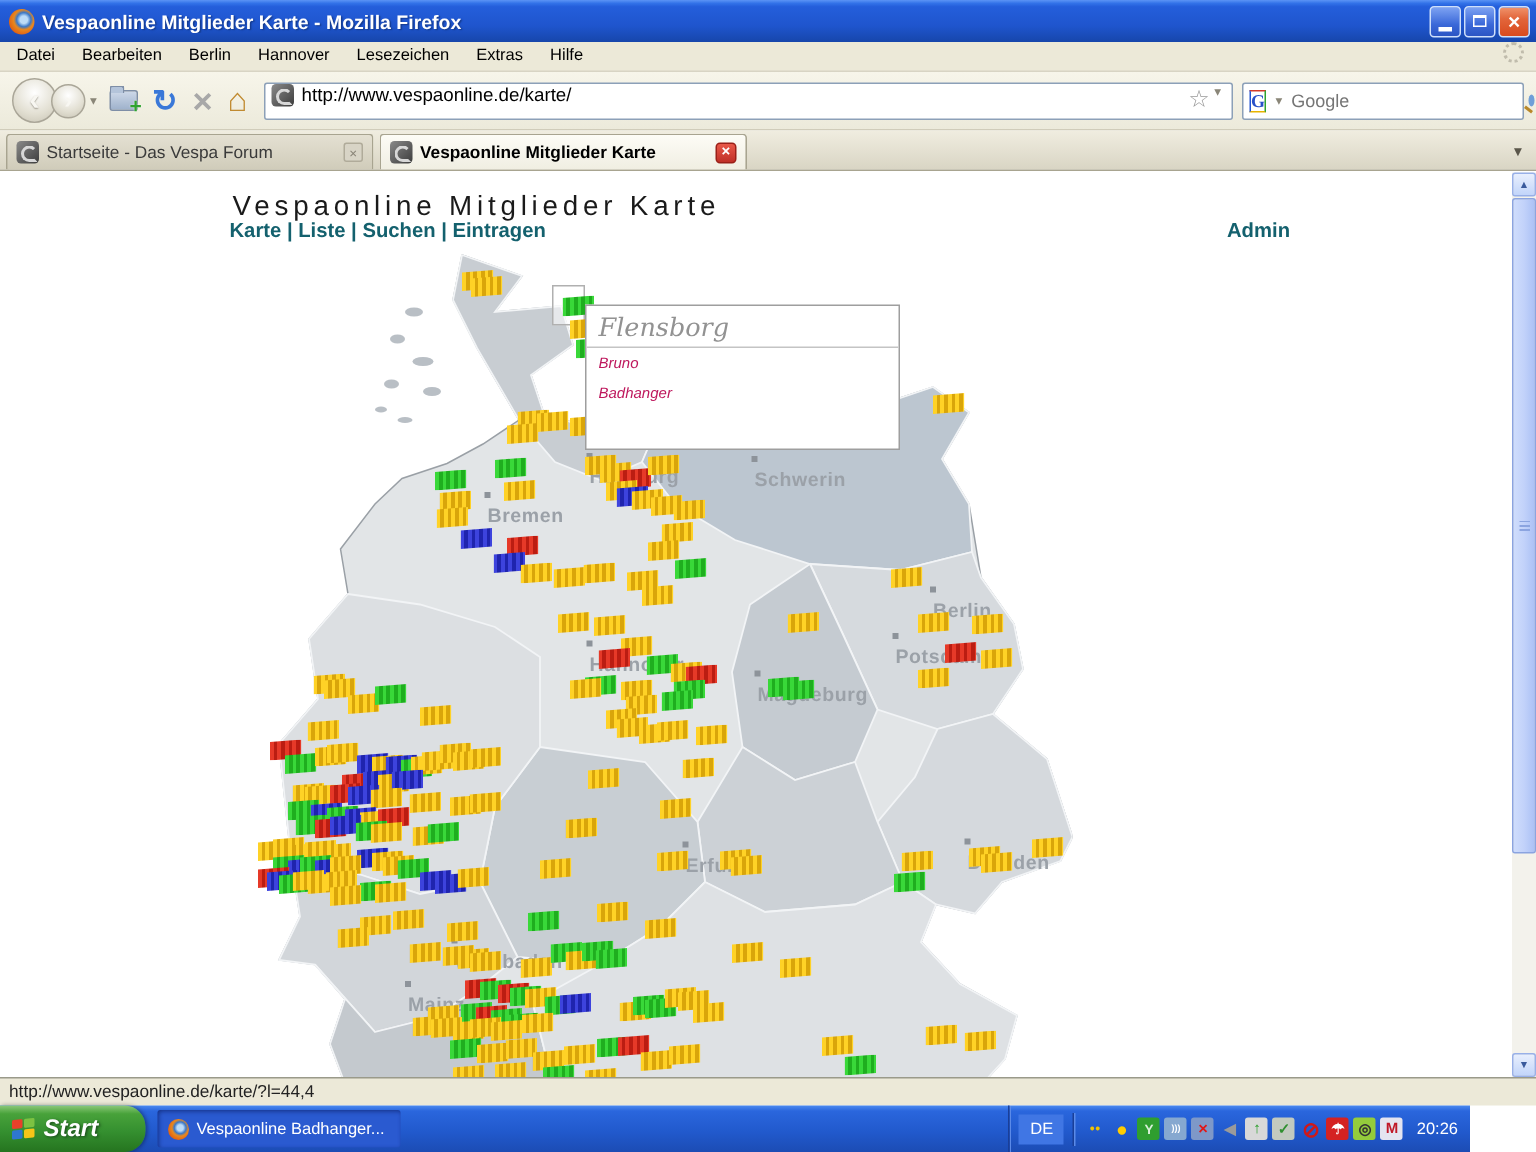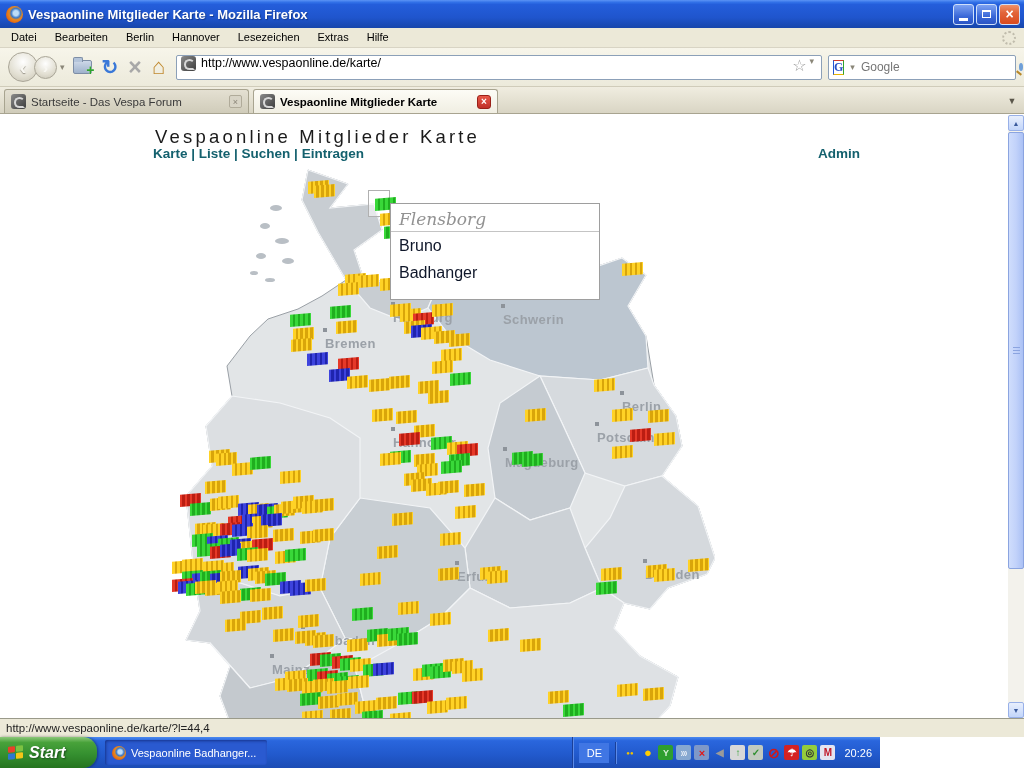--- a/index.html
+++ b/index.html
@@ -17,21 +17,21 @@
   .winbtns { display:flex; gap:2px; }
   .wb { width:21px; height:21px; border-radius:3px; border:1px solid #cfe0fb; display:flex; align-items:center;
     justify-content:center; color:#fff; font-weight:bold; }
   .wb.min,.wb.max { background:linear-gradient(180deg,#7da2f2,#3a68d8 60%,#2b55c4); }
   .wb.close { background:linear-gradient(180deg,#f0926a,#e2653a 40%,#d94a1e); font-size:14px; line-height:1; }
   .wb.min i { display:block; width:9px; height:3px; background:#fff; margin-top:10px; }
   .wb.max i { display:block; width:9px; height:8px; border:1px solid #fff; border-top:2px solid #fff; }
 
   
   #menubar { position:absolute; left:0; top:28px; width:1024px; height:20px; background:#ece9d8;
-    border-bottom:1px solid #d8d4c4; display:flex; align-items:center; padding:0 2px; }
+    border-bottom:1px solid #d8d4c4; display:flex; align-items:flex-start; padding:0 2px; }
   .menu-items { display:flex; flex:1; }
   .mi { font-size:11px; color:#000; padding:0 9px; line-height:19px; }
   .throbber { width:14px; height:14px; border:2px dotted #c0bcac; border-radius:50%; margin-right:6px; }
 
   
   #navbar { position:absolute; left:0; top:48px; width:1024px; height:39px;
     background:linear-gradient(180deg,#f7f5ea,#eceadb); border-bottom:1px solid #d0ccba;
     display:flex; align-items:center; padding:0 8px; }
   .kh { display:flex; align-items:center; }
   .kh-back { width:30px; height:30px; border-radius:50%; border:1px solid #aaa698;
@@ -103,39 +103,39 @@
   .flag { position:absolute; z-index:6; width:21px; height:14px;
     clip-path:polygon(0 12%, 100% 0, 100% 88%, 0 100%); }
   .flag::before { content:""; position:absolute; left:-2px; top:0; width:2px; height:27px; background:#151515;
     transform:rotate(7deg); transform-origin:0 0; }
   #sel-box { position:absolute; z-index:5; width:22px; height:27px; background:rgba(255,255,255,0.55);
     border:1px solid #b0b0b0; }
   #popup { position:absolute; z-index:20; left:390px; top:88px; width:210px; height:97px; background:#fff;
     border:1px solid #9e9e9e; padding-top:2px; overflow:hidden; }
   .pp-city { font-family:"DejaVu Serif",serif; font-style:italic; font-size:17px; color:#929292;
     padding:3px 0 2px 8px; border-bottom:1px solid #c4c4c4; }
-  .pp-member { font-size:16px; color:#0f172a; padding:5px 0 4px 8px; }
+  .pp-member { font-size:10px; color:#be185d; padding:5px 0 4px 8px;font-style:italic; }
 
   
   #scrollbar { position:absolute; right:0; top:115px; width:16px; height:603px; background:#f3f2ec; }
   .sb-btn { position:absolute; left:0; width:16px; height:16px;
     background:linear-gradient(180deg,#e8effd,#c2d5fa); border:1px solid #98b0e8; border-radius:2px;
     color:#3a5a9c; font-size:7px; display:flex; align-items:center; justify-content:center; }
   .sb-up { top:0; } .sb-down { bottom:0; }
   .sb-thumb { position:absolute; left:0; top:17px; width:16px; height:437px;
     background:linear-gradient(90deg,#cfddfc,#c2d2fa 50%,#abc1f5); border:1px solid #8ba4e0; border-radius:2px; }
   .sb-thumb::after { content:""; position:absolute; left:4px; top:214px; width:7px; height:9px;
     background:repeating-linear-gradient(180deg,#8ba4e0 0 1px,transparent 1px 3px); }
 
   
   #statusbar { position:absolute; left:0; top:718px; width:1024px; height:19px; background:#ece9d8;
     border-top:1px solid #9a9a8a; font-size:11.5px; color:#222; display:flex; align-items:center; padding:0 6px; }
 
   
-  #taskbar { position:absolute; left:0; top:737px; width:880px; height:31px;
+  #taskbar { position:absolute; left:0; top:737px; width:980px; height:31px;
     background:linear-gradient(180deg,#4b8af0 0%,#2a66dd 12%,#2159cc 58%,#1c4cb4 100%);
     display:flex; align-items:center; }
   #startbtn { height:31px; width:97px; border-radius:0 14px 14px 0;
     background:linear-gradient(180deg,#8cc87a 0%,#48a23a 18%,#359030 55%,#25741f 100%);
     display:flex; align-items:center; gap:6px; padding-left:8px; box-shadow:1px 0 3px rgba(0,0,0,.4); }
   .winlogo { display:grid; grid-template-columns:7px 7px; grid-template-rows:6px 6px; gap:1px;
     transform:skewY(-6deg); }
   .winlogo i { border-radius:1px; }
   .winlogo .wr { background:#e8402a; } .winlogo .wg { background:#7dc242; }
   .winlogo .wb2 { background:#2e77d0; } .winlogo .wy { background:#f5c518; }

